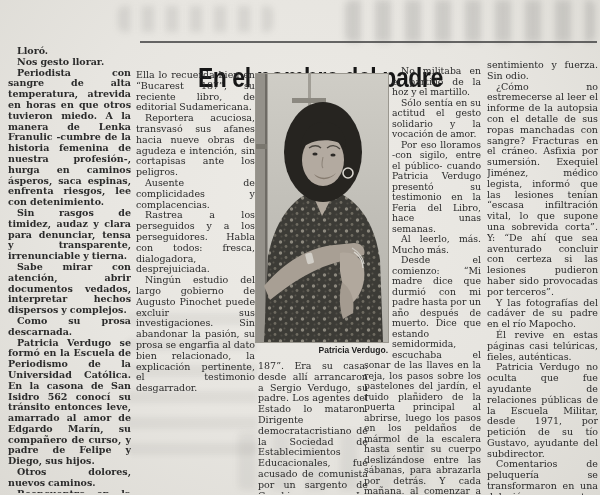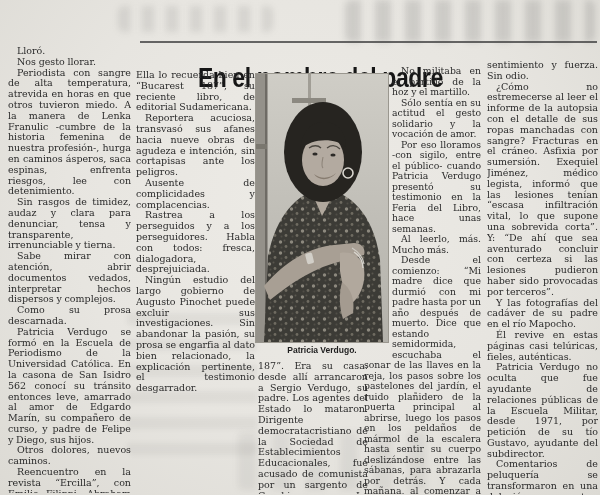--- a/index.html
+++ b/index.html
@@ -16,32 +16,32 @@
     font-family:"Liberation Sans",sans-serif;font-weight:700;font-size:28px;
     color:#161616;letter-spacing:-0.5px;white-space:nowrap;
   }
   .headline>span{display:inline-block;transform:scaleX(.82);transform-origin:50% 50%;}
   .col{
     position:absolute;text-align:justify;font-size:9.5px;line-height:10.8px;
     overflow:hidden;hyphens:auto;-webkit-hyphens:auto;word-spacing:-0.3px;
   }
   .para{margin:0;text-indent:9px;}
   [data-flush-first="true"] .para:first-child{text-indent:0;}
-  #col1{left:8px;top:46px;width:123px;height:447px;}
+  #col1{left:8px;top:46px;width:123px;height:447px;font-weight:bold;}
   #col2{left:136px;top:70px;width:119px;height:424px;}
   #col3{left:258px;top:361px;width:110px;height:133px;}
   #col4{left:364px;top:66px;width:117px;height:428px;font-size:9.3px;line-height:10.5px;}
   #col5{left:487px;top:60px;width:111px;height:446px;}
   .wrap-spacer{float:left;width:28px;height:288px;}
   .photo{
     position:absolute;left:256px;top:74px;width:132px;height:268px;
     outline:1px solid #9a978f;background:#c4c2bc;
   }
   .caption{
-    position:absolute;left:256px;top:345px;width:132px;text-align:center;
+    position:absolute;left:256px;top:345px;width:132px;text-align:right;
     font-family:"Liberation Sans",sans-serif;font-weight:700;font-size:8.5px;color:#1d1d1d;
   }
   .ghost{position:absolute;pointer-events:none;border-radius:6px;}
   #ghost-tr{left:345px;top:0;width:250px;height:42px;
     background:repeating-linear-gradient(90deg, rgba(70,70,70,.16) 0 16px, rgba(70,70,70,0) 16px 30px);
     filter:blur(3px);}
   #ghost-tl{left:118px;top:6px;width:155px;height:26px;
     background:repeating-linear-gradient(90deg, rgba(70,70,70,.11) 0 12px, rgba(70,70,70,0) 12px 24px);
     filter:blur(3px);}
   #ghost-mid{left:127px;top:300px;width:130px;height:155px;

